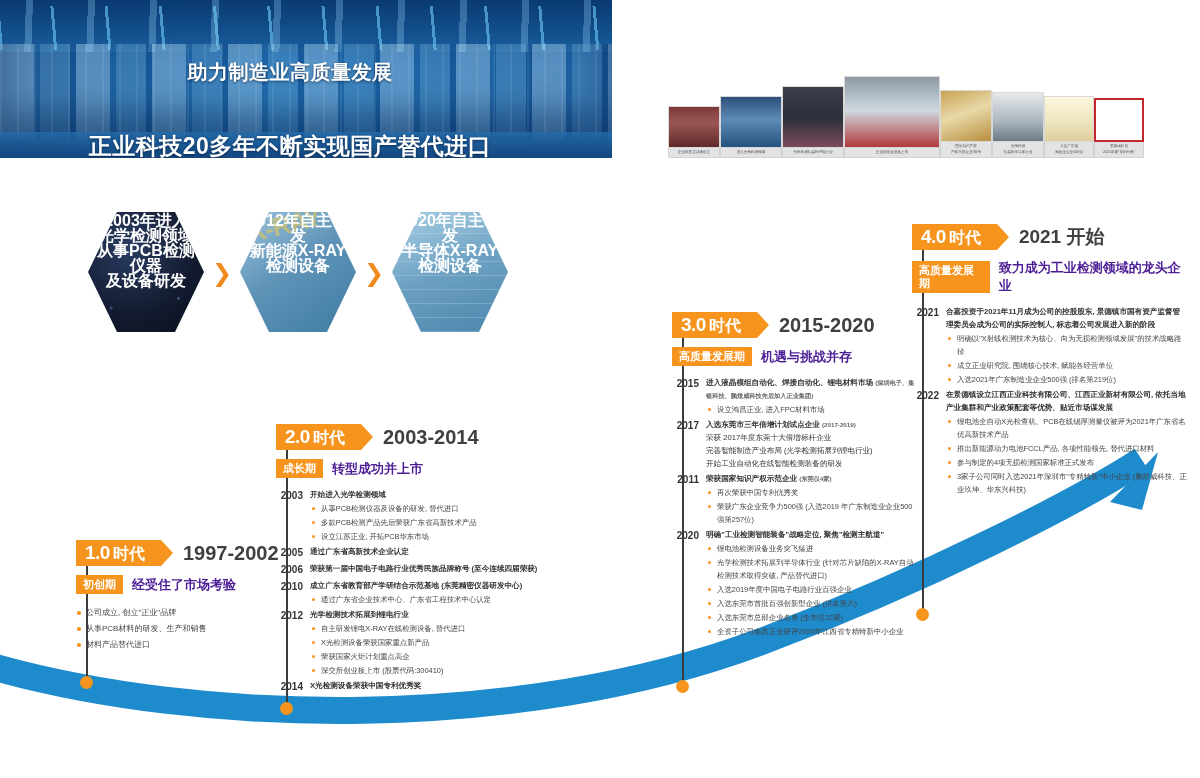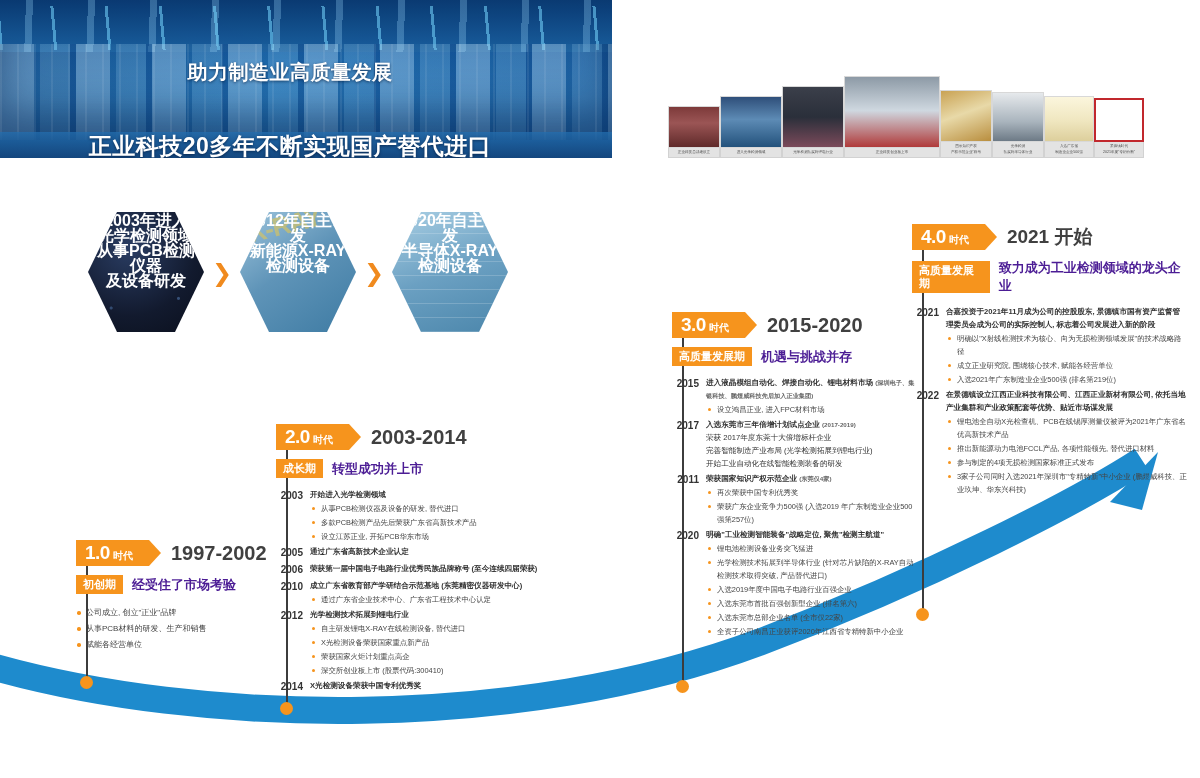--- a/index.html
+++ b/index.html
@@ -126,21 +126,21 @@
 
   
   .era{ position:absolute; z-index:5; }
   .era-head{ display:flex; align-items:center; height:26px; }
   .era-tag{
     position:relative; background:#f6941d; color:#fff;
     height:26px; padding:0 16px 0 9px; display:flex; align-items:baseline;
     font-weight:bold;
   }
   .era-tag .num{ font-size:19px; line-height:26px; letter-spacing:-.5px; }
-  .era-tag .cn{ font-size:10px; margin-left:3px; line-height:26px;text-align:right; }
+  .era-tag .cn{ font-size:16px; margin-left:3px; line-height:26px;text-align:right; }
   .era-tag:after{
     content:""; position:absolute; right:-12px; top:0;
     border-left:12px solid #f6941d;
     border-top:13px solid transparent; border-bottom:13px solid transparent;
   }
   .era-range{
     margin-left:22px; font-size:20px; font-weight:bold; color:#404040;
     letter-spacing:0px;
   }
   .era-sub{ display:flex; align-items:center; margin-top:9px; }
@@ -289,21 +289,21 @@
       </div>
       <div class="era-range">1997-2002</div>
     </div>
     <div class="era-sub">
       <span class="era-badge">初创期</span>
       <span class="era-subtitle">经受住了市场考验</span>
     </div>
     <ul class="simple-list">
       <li>公司成立, 创立"正业"品牌</li>
       <li>从事PCB材料的研发、生产和销售</li>
-      <li>赋能各经营单位</li>
+      <li>材料产品替代进口</li>
     </ul>
   </div>
 <div class="era" id="era2">
     <div class="era-head">
       <div class="era-tag">
         <span class="num">2.0</span>
         <span class="cn">时代</span>
       </div>
       <div class="era-range">2003-2014</div>
     </div>

